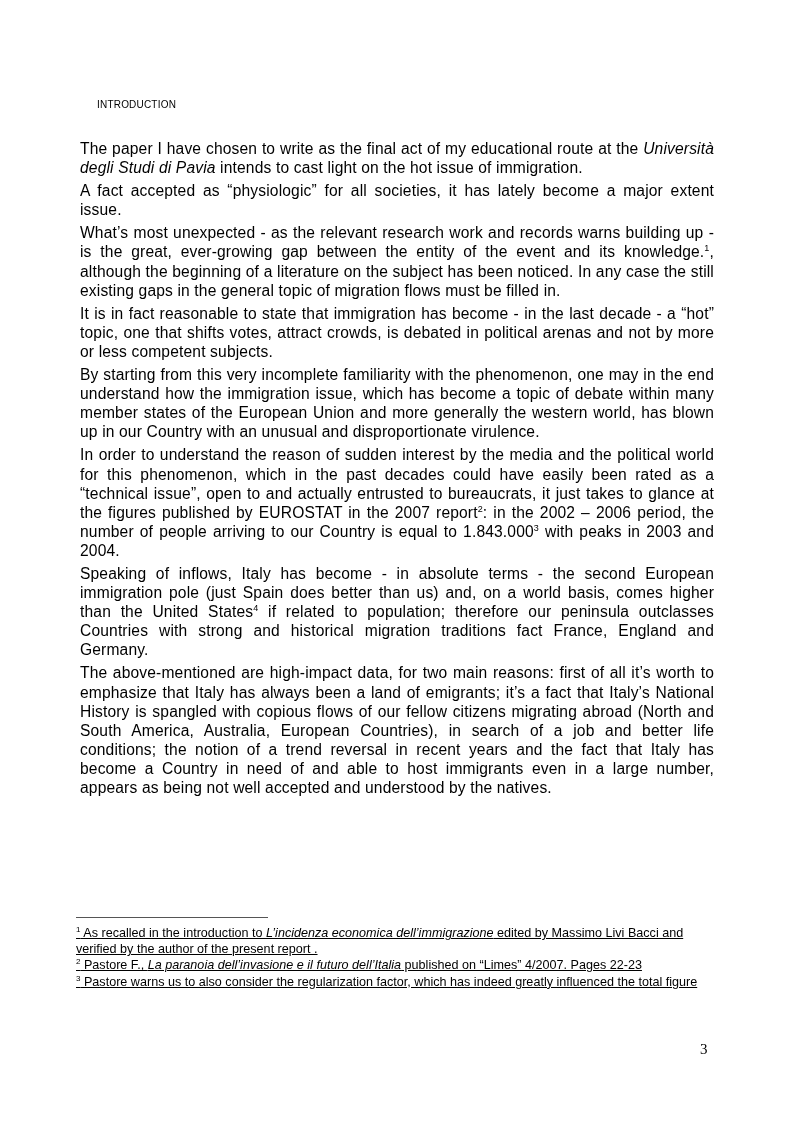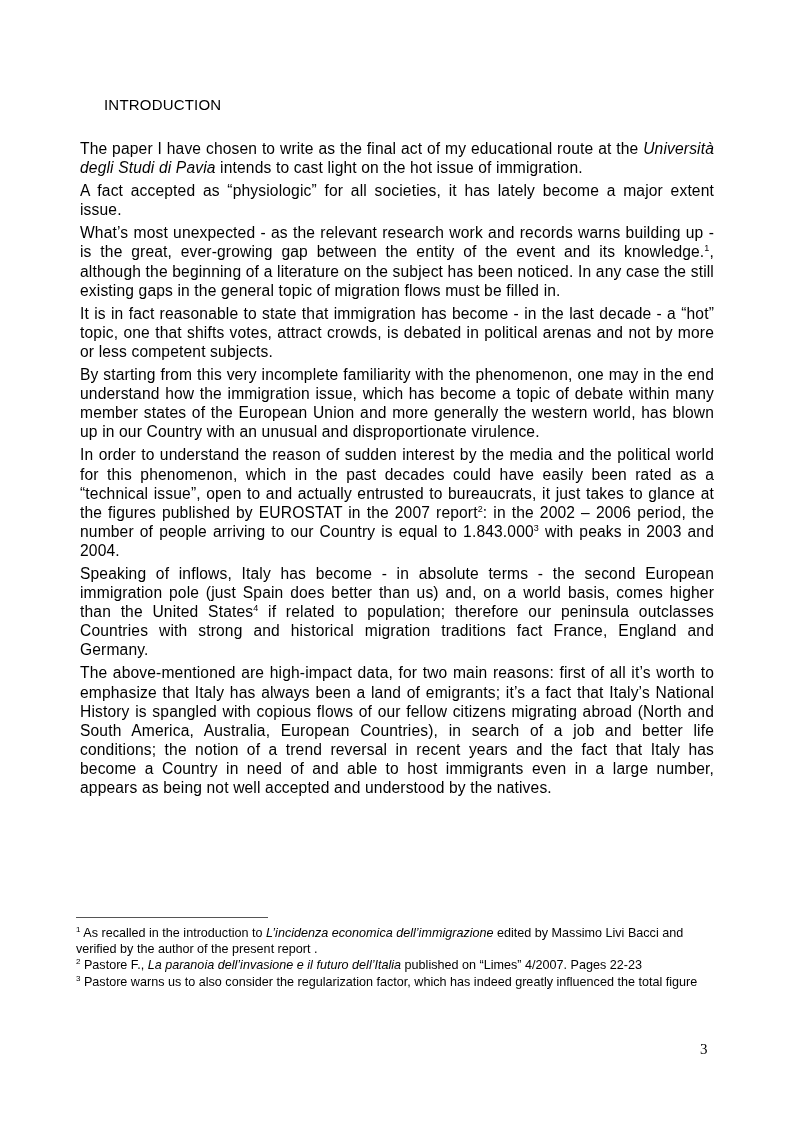--- a/index.html
+++ b/index.html
@@ -16,23 +16,23 @@
       font-family: "Liberation Sans", sans-serif;
     }
     .page {
       position: absolute;
       left: 76px;
       top: 0;
       width: 642px;
     }
     .heading {
       position: absolute;
-      left: 28px;
+      left: 21px;
       top: 96px;
-      font-size: 15px;
+      font-size: 10px;
       letter-spacing: 0.2px;
       line-height: 18px;
       white-space: nowrap;
     }
     .body-text {
       position: absolute;
       left: 0;
       top: 135px;
       width: 642px;
       font-size: 15.6px;
@@ -59,20 +59,21 @@
     .footnotes {
       position: absolute;
       left: 0;
       top: 925px;
       width: 642px;
       font-size: 12.6px;
       line-height: 16.2px;
     }
     .footnotes p {
       margin: 0;
+      text-decoration: underline;
     }
     .footnotes sup {
       font-size: 8px;
       vertical-align: 5px;
     }
     .page-number {
       position: absolute;
       left: 700px;
       top: 1040px;
       font-family: "Liberation Serif", serif;

